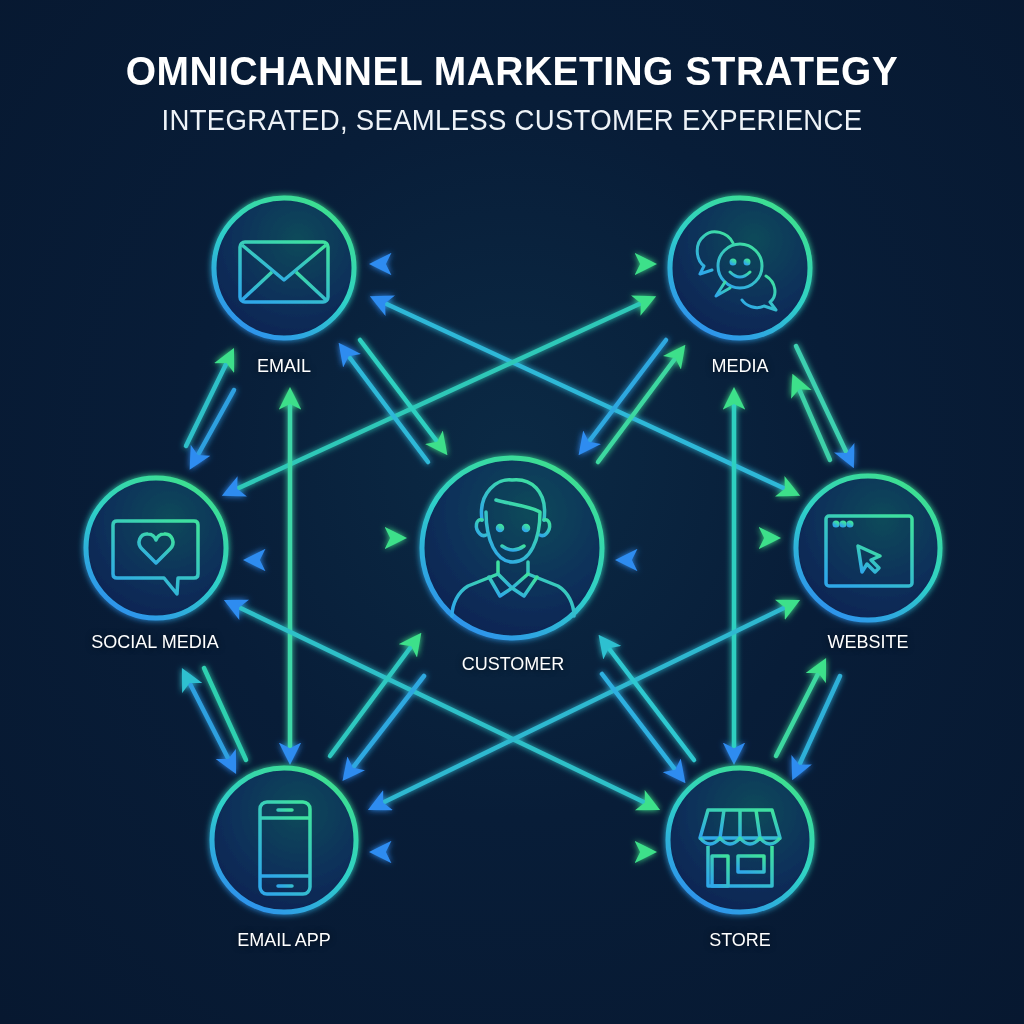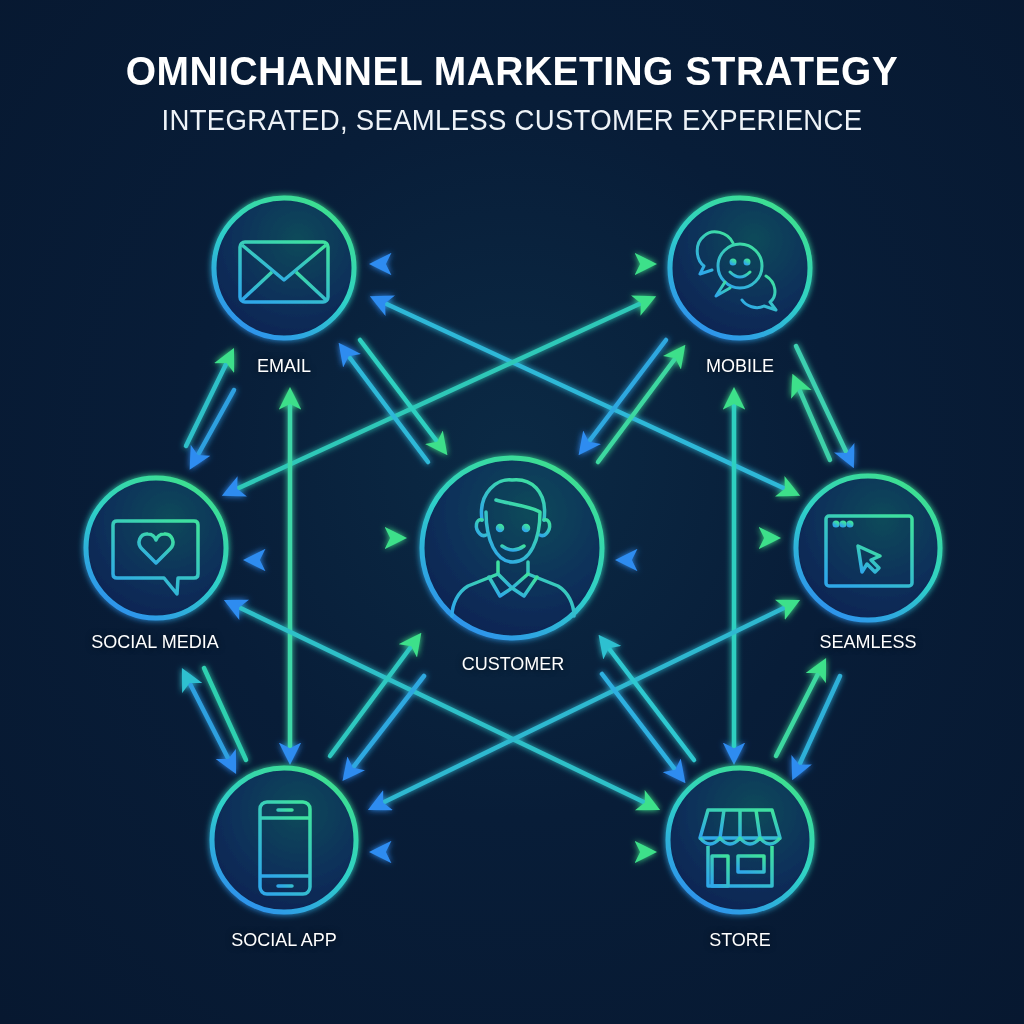--- a/index.html
+++ b/index.html
@@ -203,18 +203,18 @@
       <path d="M724 810 L720 838 M740 810 V838 M756 810 L760 838"></path>
       <path d="M700 838 Q710 850 720 838 Q730 850 740 838 Q750 850 760 838 Q770 850 780 838"></path>
       <path d="M708 846 V886 H772 V846"></path>
       <rect x="712" y="856" width="16" height="30"></rect>
       <rect x="738" y="856" width="26" height="16"></rect>
     </g>
   </g>
 </svg>
 
 <div class="node-label" style="left:284px; top:356px;">EMAIL</div>
-<div class="node-label" style="left:740px; top:356px;">MOBILE</div>
+<div class="node-label" style="left:740px; top:356px;">MEDIA</div>
 <div class="node-label" style="left:155px; top:632px;text-align:right;">SOCIAL MEDIA</div>
 <div class="node-label" style="left:513px; top:654px;">CUSTOMER</div>
-<div class="node-label" style="left:868px; top:632px;">SEAMLESS</div>
-<div class="node-label" style="left:284px; top:930px;">SOCIAL APP</div>
+<div class="node-label" style="left:868px; top:632px;">WEBSITE</div>
+<div class="node-label" style="left:284px; top:930px;">EMAIL APP</div>
 <div class="node-label" style="left:740px; top:930px;text-align:center;">STORE</div>
 
 </body></html>

